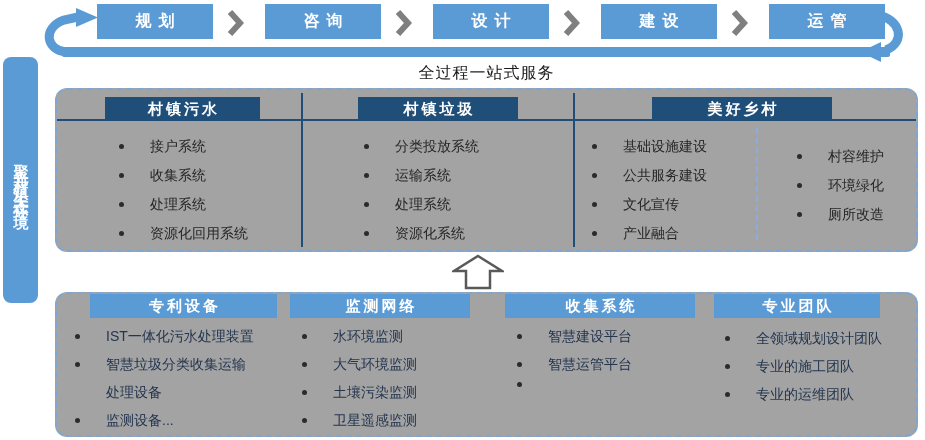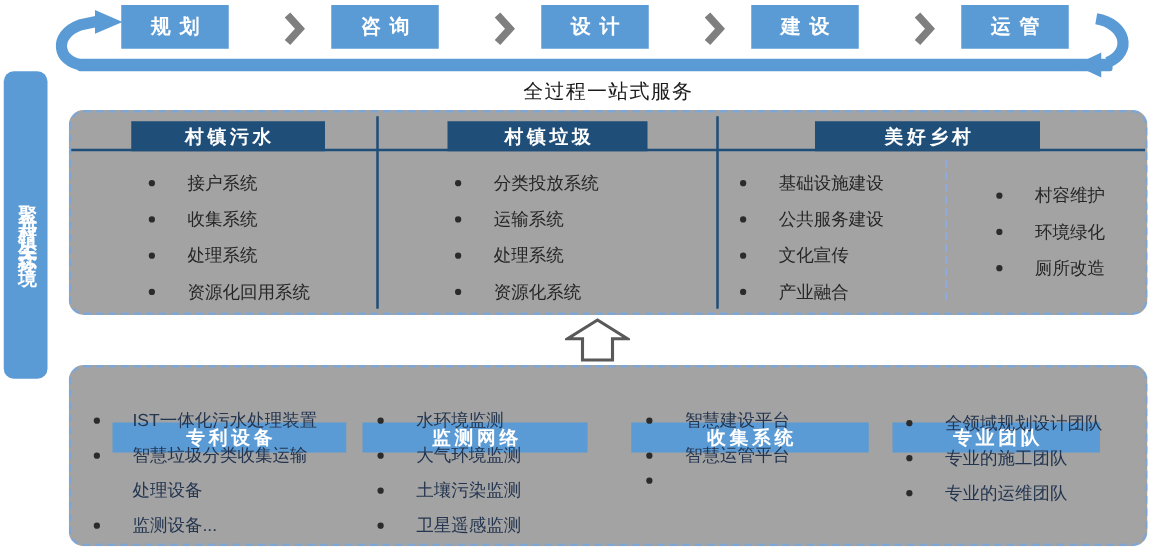--- a/index.html
+++ b/index.html
@@ -3,21 +3,21 @@
 <meta charset="utf-8">
 <style>
   html,body{margin:0;padding:0;background:#fff;}
   .canvas{
     position:relative;width:925px;height:440px;background:#fff;overflow:hidden;
     font-family:"Liberation Sans","DejaVu Sans",sans-serif;
   }
   
   .flow-svg{position:absolute;left:0;top:0;width:925px;height:64px;}
   .stage-btn{
-    position:absolute;top:4px;width:86px;height:35px;border-radius:0;
+    position:absolute;top:4px;width:116px;height:35px;border-radius:0;
     background:#5B9BD5;color:#fff;font-size:16px;font-weight:bold;
     display:flex;align-items:center;justify-content:center;letter-spacing:7px;text-indent:7px;
   }
   .chevron{position:absolute;top:9px;width:18px;height:28px;}
   .caption{
     position:absolute;left:55px;top:63px;width:863px;text-align:center;
     font-size:16px;color:#1a1a1a;font-weight:500;letter-spacing:1px;
   }
   
   .sidebar{
@@ -34,21 +34,21 @@
   .panel.services{top:88px;height:160px;}
   .panel.capabilities{top:292px;height:141px;}
   .hrule{position:absolute;left:0;right:0;top:29px;height:2px;background:#1F4E79;}
   .vdiv{position:absolute;top:3px;bottom:3px;width:2px;background:#1F4E79;}
   .vdash{position:absolute;border-left:2px dashed #8FAADC;}
   .hdr{
     position:absolute;height:24px;color:#fff;font-size:15px;font-weight:bold;
     display:flex;align-items:center;justify-content:center;letter-spacing:3px;text-indent:3px;
   }
   .hdr.dark{background:#1F4E79;top:7px;}
-  .hdr.light{background:#5B9BD5;top:0px;margin-top:44px;}
+  .hdr.light{background:#5B9BD5;top:0px;}
   
   .list{position:absolute;display:flex;flex-direction:column;gap:9px;}
   .row{display:flex;align-items:center;font-size:14px;color:#262626;line-height:20px;white-space:nowrap;}
   .dot{width:5px;height:5px;border-radius:50%;background:#2b2b2b;margin-right:26px;flex:none;}
   .capabilities .row{color:#24354F;}
   .capabilities .list{gap:8px;}
   .row.cont{padding-left:31px;text-align:center;}
   
   .up-arrow{position:absolute;left:452px;top:254px;width:52px;height:36px;}
 </style>

